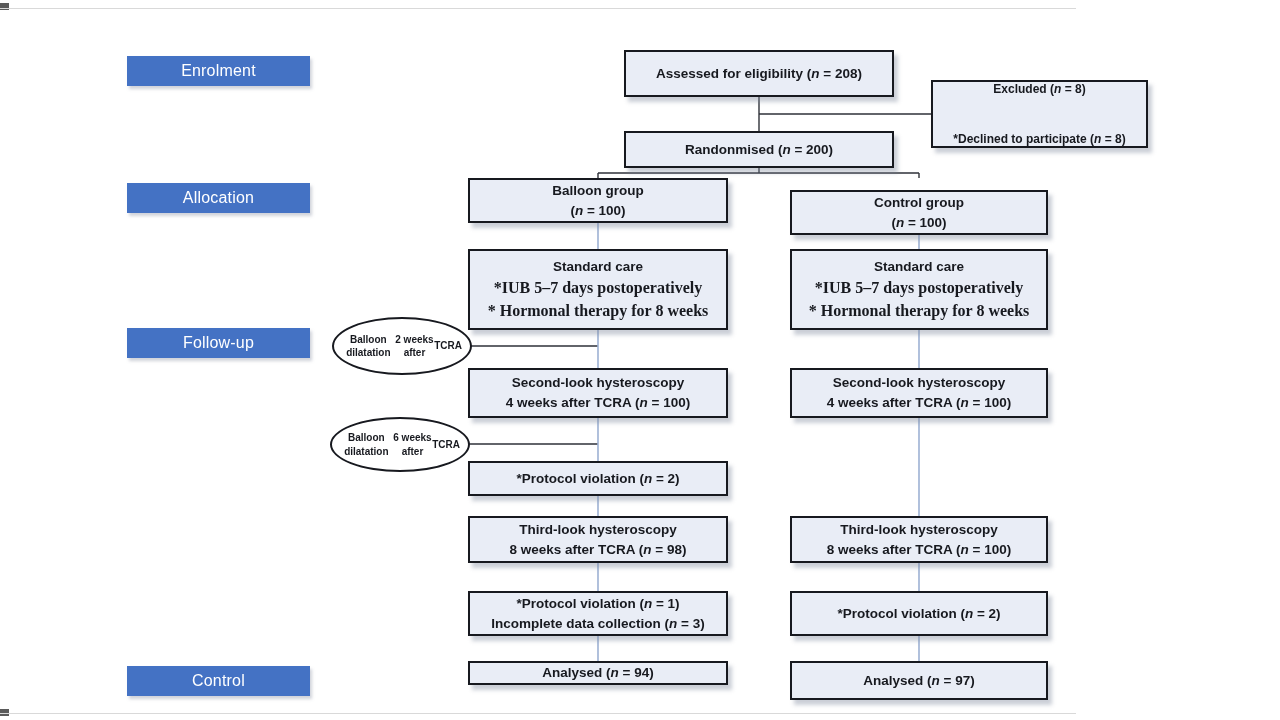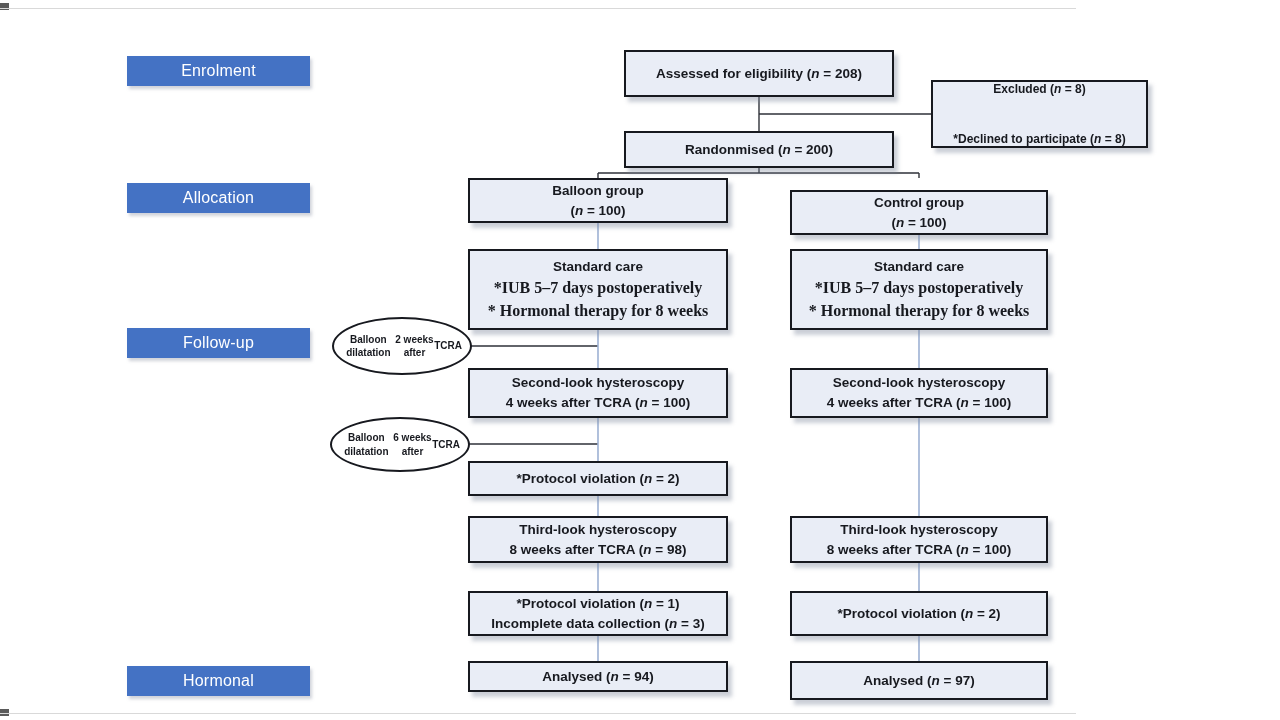--- a/index.html
+++ b/index.html
@@ -73,21 +73,21 @@
     <line class="conn-light" x1="919" y1="223" x2="919" y2="249"></line>
     <line class="conn-light" x1="919" y1="330" x2="919" y2="368"></line>
     <line class="conn-light" x1="919" y1="418" x2="919" y2="516"></line>
     <line class="conn-light" x1="919" y1="563" x2="919" y2="591"></line>
     <line class="conn-light" x1="919" y1="636" x2="919" y2="661"></line>
   </svg>
 
   <div class="stage" style="left:127px;top:56px;">Enrolment</div>
   <div class="stage" style="left:127px;top:183px;">Allocation</div>
   <div class="stage" style="left:127px;top:328px;">Follow-up</div>
-  <div class="stage" style="left:127px;top:666px;">Hormonal</div>
+  <div class="stage" style="left:127px;top:666px;">Control</div>
 
   <div class="box" style="left:624px;top:50px;width:270px;height:47px;">
     <span>Assessed for eligibility (<i>n</i> = 208)</span>
   </div>
 
   <div class="box small" style="left:931px;top:80px;width:217px;height:68px;gap:32px;">
     <span>Excluded (<i>n</i> = 8)</span>
     <span>*Declined to participate (<i>n</i> = 8)</span>
   </div>
 
@@ -149,20 +149,20 @@
   </div>
 
   <div class="box" style="left:468px;top:591px;width:260px;height:45px;">
     <span>*Protocol violation (<i>n</i> = 1)</span>
     <span>Incomplete data collection (<i>n</i> = 3)</span>
   </div>
   <div class="box" style="left:790px;top:591px;width:258px;height:45px;">
     <span>*Protocol violation (<i>n</i> = 2)</span>
   </div>
 
-  <div class="box" style="left:468px;top:661px;width:260px;height:31px;">
+  <div class="box" style="left:468px;top:661px;width:260px;height:24px;">
     <span>Analysed (<i>n</i> = 94)</span>
   </div>
   <div class="box" style="left:790px;top:661px;width:258px;height:39px;">
     <span>Analysed (<i>n</i> = 97)</span>
   </div>
 
 </div>
 
 </body></html>

